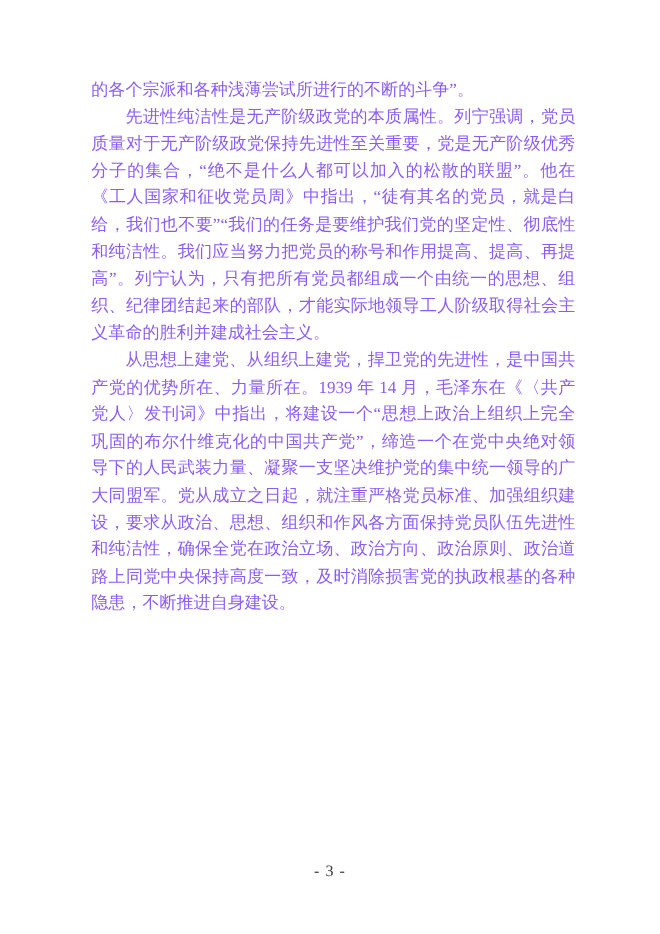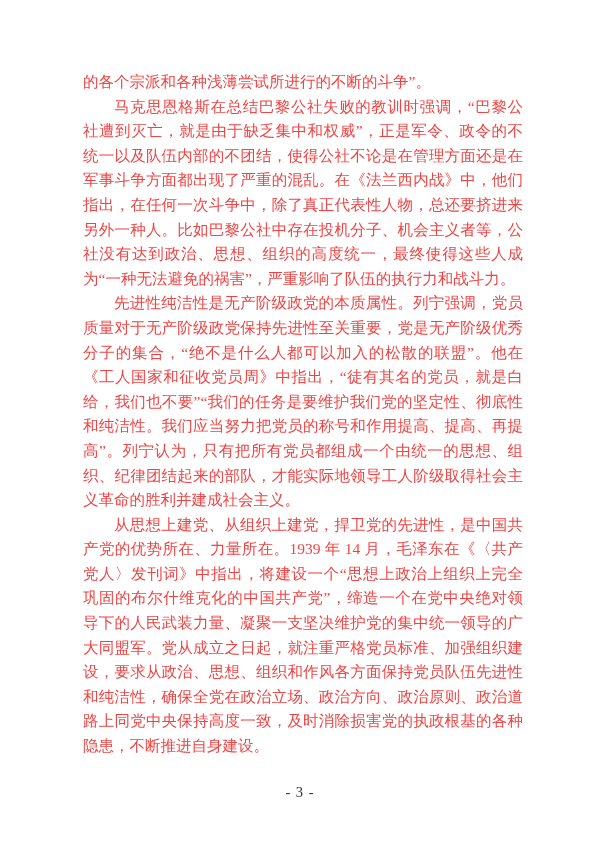--- a/index.html
+++ b/index.html
@@ -22,21 +22,21 @@
     height: 849px;
     background: #ffffff;
   }
   .content {
     position: absolute;
     left: 83px;
     top: 70px;
     width: 440px;
     font-size: 15.5px;
     line-height: 24.6px;
-    color: #ef4444;
+    color: #8b5cf6;
     text-align: justify;
     text-justify: inter-ideograph;
     letter-spacing: 0;
   }
   .para {
     margin: 0;
     padding: 0;
     text-indent: 2em;
   }
   .para.no-indent {
@@ -53,18 +53,17 @@
     color: #333333;
     letter-spacing: 1px;
   }
 </style>
 </head>
 <body>
 
 <div class="page">
   <div class="content">
     <p class="para no-indent">的各个宗派和各种浅薄尝试所进行的不断的斗争”。</p>
-    <p class="para">马克思恩格斯在总结巴黎公社失败的教训时强调，“巴黎公社遭到灭亡，就是由于缺乏集中和权威”，正是军令、政令的不统一以及队伍内部的不团结，使得公社不论是在管理方面还是在军事斗争方面都出现了严重的混乱。在《法兰西内战》中，他们指出，在任何一次斗争中，除了真正代表性人物，总还要挤进来另外一种人。比如巴黎公社中存在投机分子、机会主义者等，公社没有达到政治、思想、组织的高度统一，最终使得这些人成为“一种无法避免的祸害”，严重影响了队伍的执行力和战斗力。</p>
     <p class="para">先进性纯洁性是无产阶级政党的本质属性。列宁强调，党员质量对于无产阶级政党保持先进性至关重要，党是无产阶级优秀分子的集合，“绝不是什么人都可以加入的松散的联盟”。他在《工人国家和征收党员周》中指出，“徒有其名的党员，就是白给，我们也不要”“我们的任务是要维护我们党的坚定性、彻底性和纯洁性。我们应当努力把党员的称号和作用提高、提高、再提高”。列宁认为，只有把所有党员都组成一个由统一的思想、组织、纪律团结起来的部队，才能实际地领导工人阶级取得社会主义革命的胜利并建成社会主义。</p>
     <p class="para">从思想上建党、从组织上建党，捍卫党的先进性，是中国共产党的优势所在、力量所在。1939 年 14 月，毛泽东在《〈共产党人〉发刊词》中指出，将建设一个“思想上政治上组织上完全巩固的布尔什维克化的中国共产党”，缔造一个在党中央绝对领导下的人民武装力量、凝聚一支坚决维护党的集中统一领导的广大同盟军。党从成立之日起，就注重严格党员标准、加强组织建设，要求从政治、思想、组织和作风各方面保持党员队伍先进性和纯洁性，确保全党在政治立场、政治方向、政治原则、政治道路上同党中央保持高度一致，及时消除损害党的执政根基的各种隐患，不断推进自身建设。</p>
   </div>
   <div class="footer">- 3 -</div>
 </div>
 
 </body></html>

